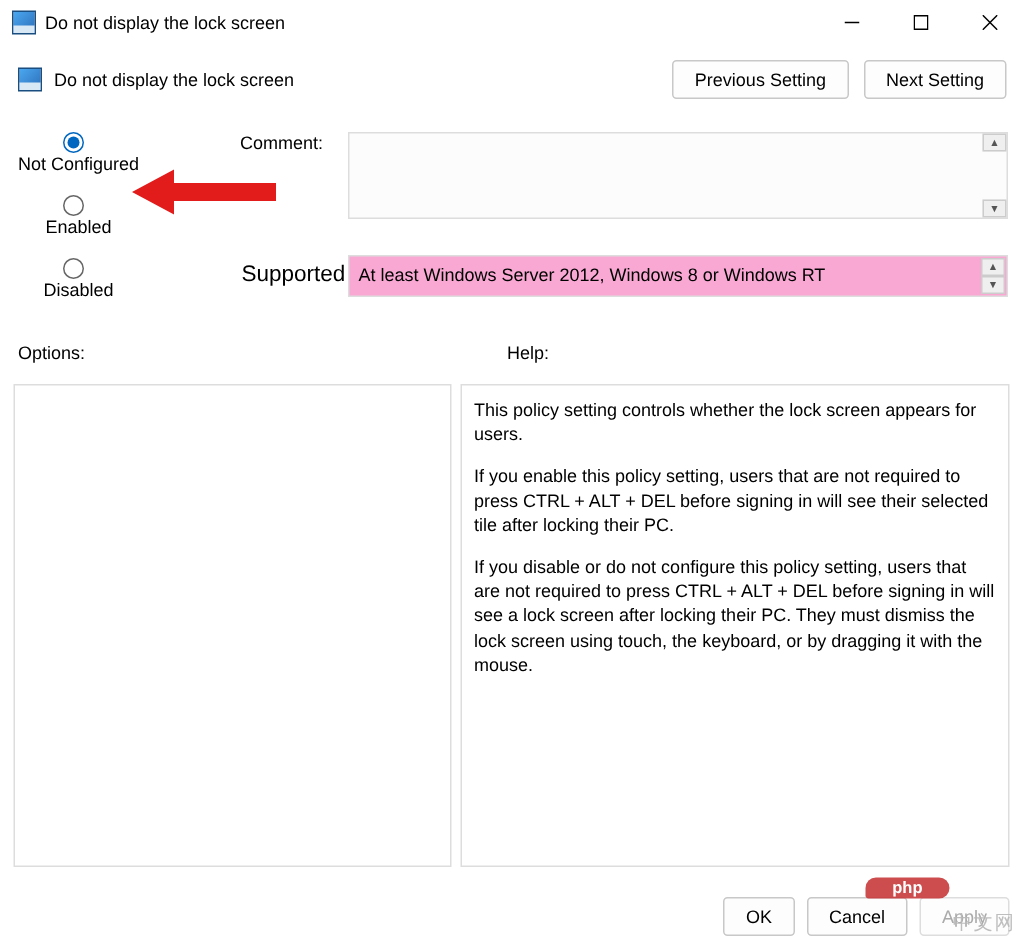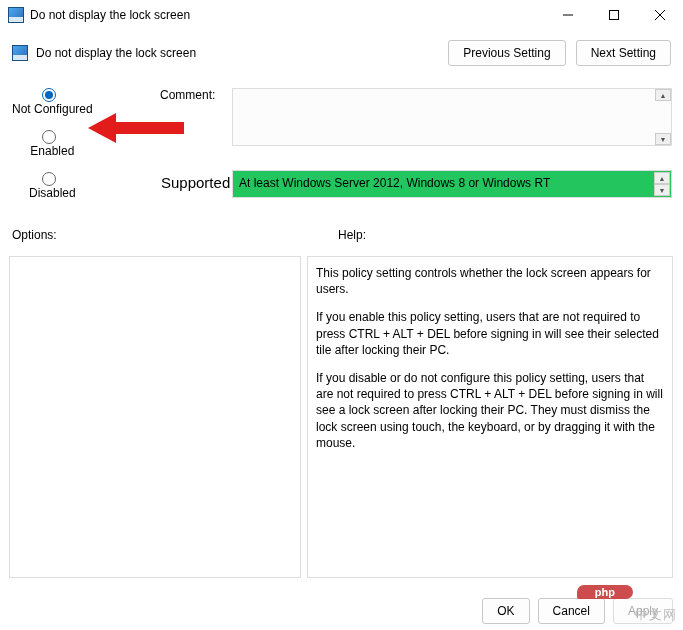--- a/index.html
+++ b/index.html
@@ -36,21 +36,21 @@
   .panel-help p { margin:0 0 12px 0; }
   .bottom-btns { position:absolute; right:10px; bottom:6px; display:flex; gap:8px; align-items:flex-end; }
   .btn.disabled { color:#aaa; border-color:#ddd; cursor:default; }
   .arrow { position:absolute; left:88px; top:108px; pointer-events:none; }
   .watermark { position:absolute; right:6px; bottom:6px; opacity:0.9; display:flex; align-items:center; gap:2px; pointer-events:none; }
   .watermark .pill { background:#c8393b; color:#fff; font-weight:bold; font-size:11px; padding:1px 18px; border-radius:10px 10px 10px 3px; }
   .watermark .kan { color:#b8b8b8; font-size:13px; letter-spacing:1px;margin-top:46px; }
   .comment-wrap { position:absolute; left:232px; top:88px; width:440px; height:58px; }
   .comment-wrap textarea { width:100%; height:100%; border:1px solid #ddd; background:#fcfcfc; resize:none; padding:4px; font-size:12px;}
   .supported-wrap { position:absolute; left:232px; top:170px; width:440px; height:28px; }
-  .supported-wrap .inner { width:100%; height:100%; border:1px solid #ddd; background:#22c55e; padding:5px 20px 5px 6px; font-size:12px; position:relative; }
+  .supported-wrap .inner { width:100%; height:100%; border:1px solid #ddd; background:#f9a8d4; padding:5px 20px 5px 6px; font-size:12px; position:relative; }
 </style>
 </head>
 <body>
 
 <div class="titlebar">
   <div class="ticon"></div>
   <div class="ttext">Do not display the lock screen</div>
   <div class="winbtns">
     <div class="winbtn">
       <svg viewBox="0 0 10 10">

